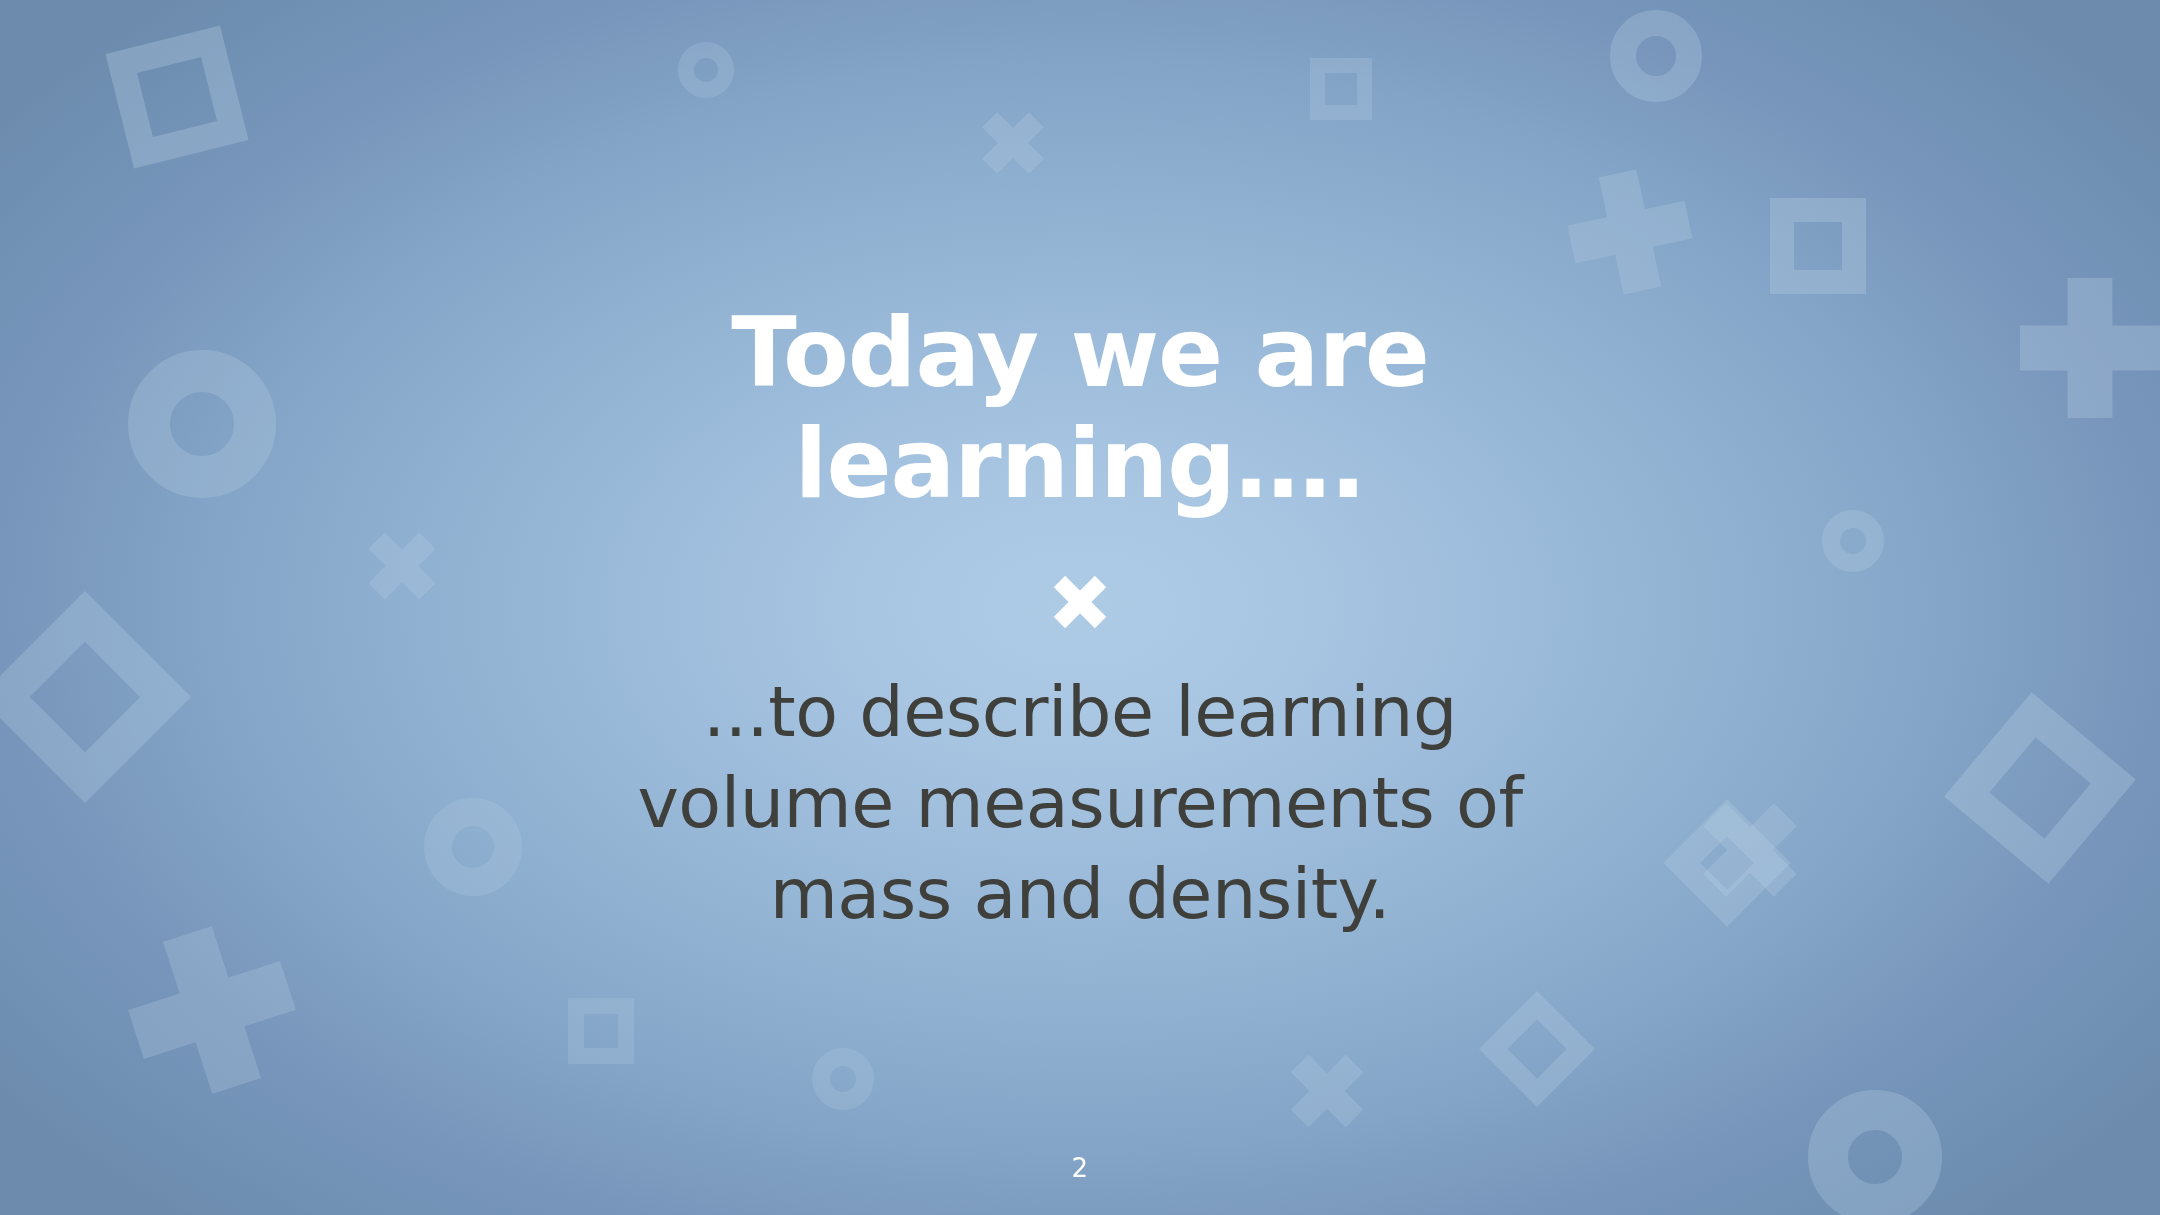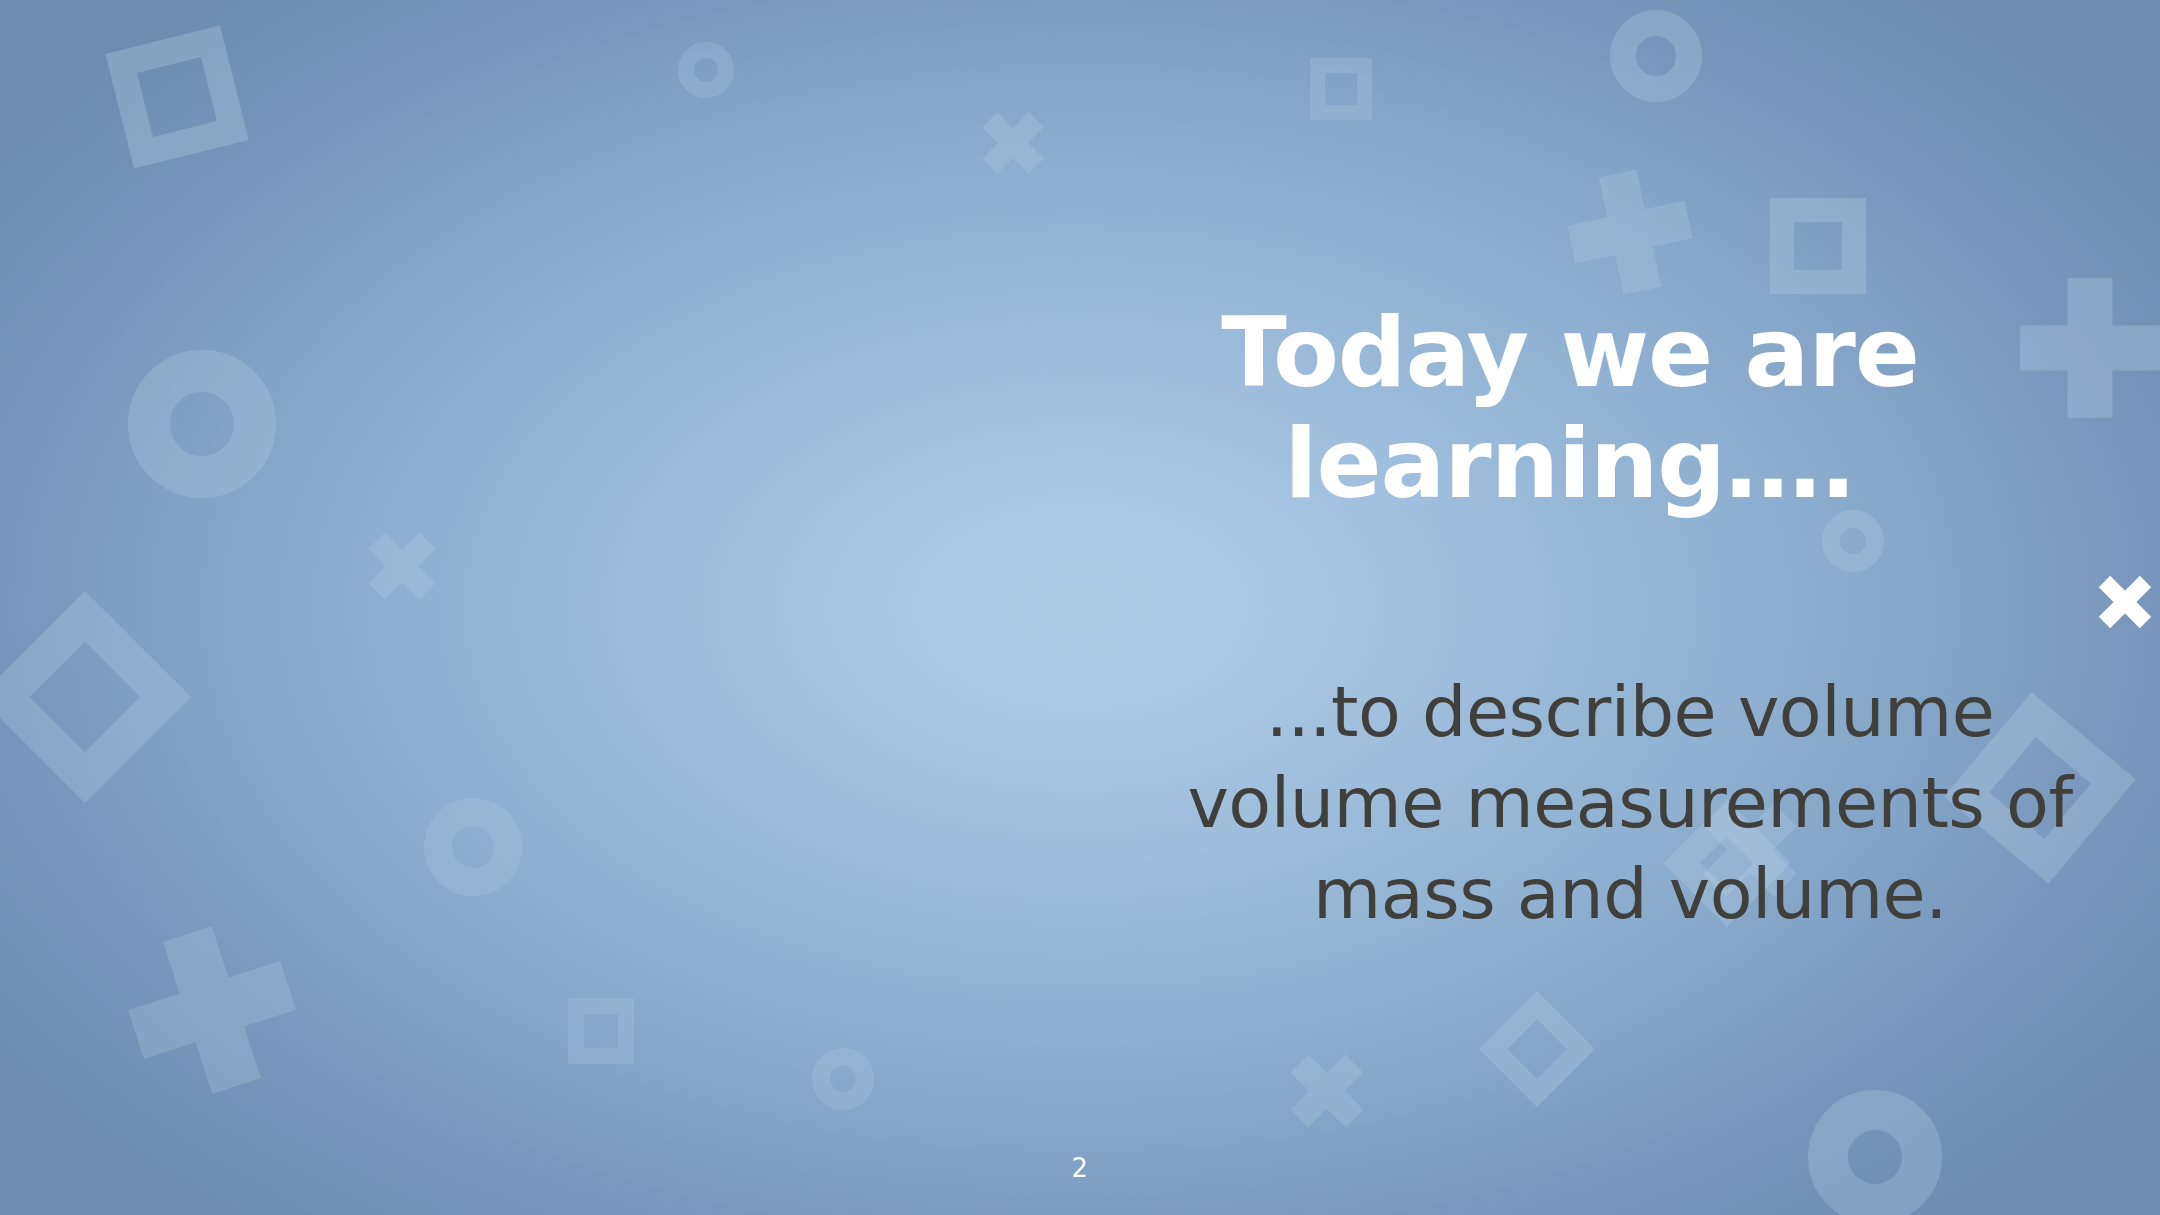--- a/index.html
+++ b/index.html
@@ -63,21 +63,21 @@
   .plus::after {
     clip-path: polygon(0 34%, 100% 34%, 100% 66%, 0 66%);
   }
 
   
   #content {
     position: absolute;
     inset: 0;
     display: flex;
     flex-direction: column;
-    align-items: flex-end;
+    align-items: center;
     justify-content: flex-start;
     gap: 8px;
   }
 
   #title {
     width: 1180px;
     margin: 0;
     padding-top: 298px;
     text-align: center;
     color: #ffffff;
@@ -177,22 +177,22 @@
     <h1 id="title">
       <span>Today we are</span><br>
       <span>learning….</span>
     </h1>
 
     <div id="divider">
       <span class="xmark"></span>
     </div>
 
     <p id="body-text">
-      <span>...to describe volume</span><br>
+      <span>...to describe learning</span><br>
       <span>volume measurements of</span><br>
-      <span>mass and volume.</span>
+      <span>mass and density.</span>
     </p>
 
   </div>
 
   <div id="page-number">2</div>
 
 </div>
 
 </body></html>

